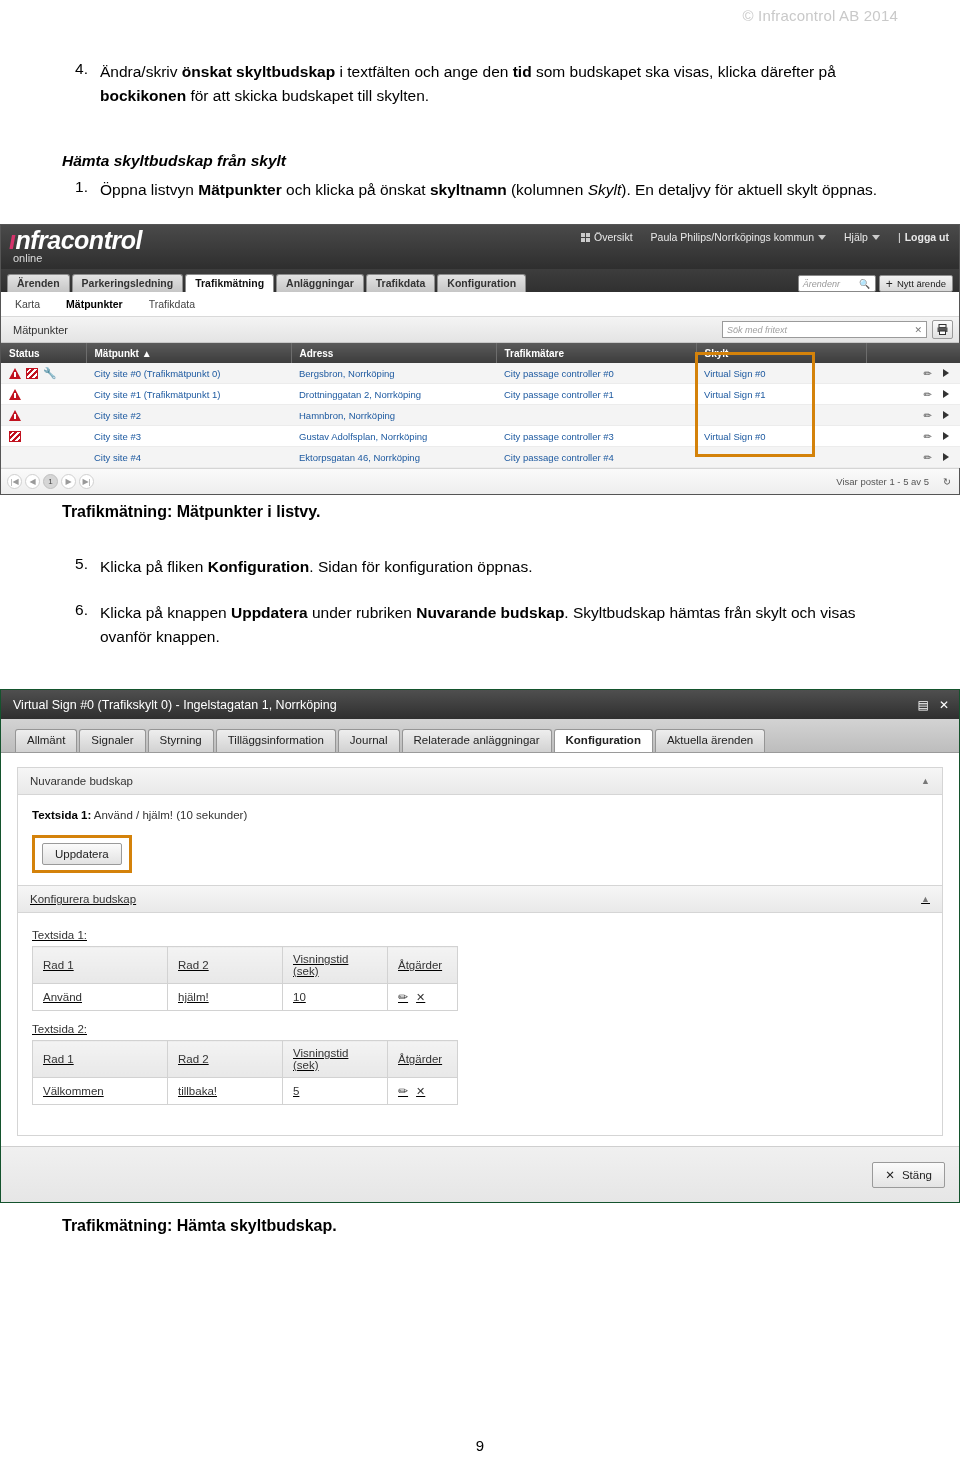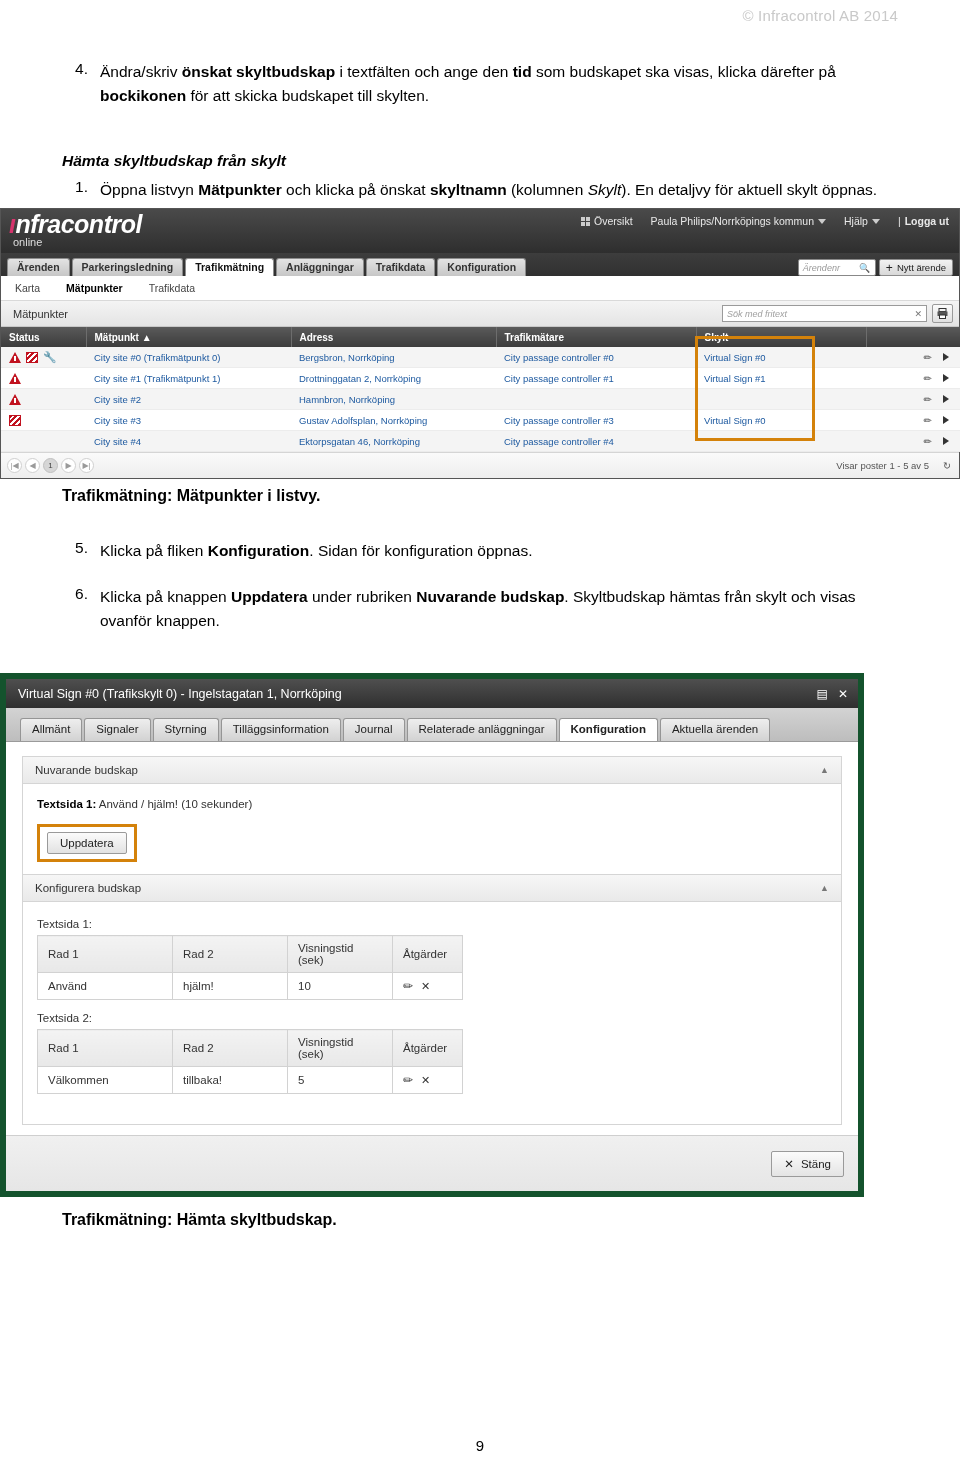--- a/index.html
+++ b/index.html
@@ -167,21 +167,21 @@
   .pg.cur { background:#d6d6d6; color:#444; border-color:#c0c0c0; }
   .ic-footer .info { font-size:9.5px; color:#555; display:flex; align-items:flex-start; gap:14px; }
 
   
   .hl-col {
     position:absolute; border:3px solid #d4820a; pointer-events:none;
   }
 
   
   .shot2 {
-    border:6px solid #14532d; width:864px; margin-left:-62px; background:#fff;
+    border:1px solid #14532d; width:960px; margin-left:-62px; background:#fff;
   }
   .dv-title {
     background: linear-gradient(#4f4f4f,#2f2f2f); color:#fff;
     height:29px; display:flex; align-items:center; justify-content:space-between;
     padding:0 10px 0 12px; font-size:12.5px;
   }
   .dv-title .icons { display:flex; align-items:center; gap:10px; font-size:12px; }
   .dv-tabs {
     background: linear-gradient(#d3d3d3,#bdbdbd);
     padding: 6px 0 0 14px; display:flex; align-items:flex-end; gap:2px;
@@ -250,21 +250,21 @@
     <div class="body" id="step4"><span>Ändra/skriv </span><b>önskat skyltbudskap</b><span> i textfälten och ange den </span><b>tid</b><span> som budskapet ska visas, klicka därefter på </span><b>bockikonen</b><span> för att skicka budskapet till skylten.</span></div>
   </div>
 
   <div class="section-head" style="margin-top:44px;">Hämta skyltbudskap från skylt</div>
 
   <div class="step">
     <div class="num">1.</div>
     <div class="body" id="step1"><span>Öppna listvyn </span><b>Mätpunkter</b><span> och klicka på önskat </span><b>skyltnamn</b><span> (kolumnen </span><i>Skylt</i><span>). En detaljvy för aktuell skylt öppnas.</span></div>
   </div>
 
-  <div style="position:relative; margin-top:6px;">
+  <div style="position:relative; margin-top:22px;">
     <div class="shot1">
 
       <div class="ic-topbar">
         <div class="ic-logo"><span class="dot">ı</span><span>nfracontrol</span></div>
         <div class="ic-logo-sub">online</div>
         <div class="ic-top-right">
           <div class="item">
             <span class="grid-ico"></span>
             <span>Översikt</span>
           </div>
@@ -496,21 +496,21 @@
         <div class="acc-body">
           <div class="msg-line">
             <b>Textsida 1:</b><span> Använd / hjälm! (10 sekunder)</span>
           </div>
           <div class="upd-wrap">
             <button class="upd-btn">Uppdatera</button>
           </div>
         </div>
       </div>
 
-      <div class="acc-outer" style="border-top:none;">
+      <div class="acc-outer" style="border-top:none;text-decoration:underline;">
         <div class="acc-head">
           <span>Konfigurera budskap</span>
           <span class="tri">▲</span>
         </div>
         <div class="acc-body" id="cfg-body" style="padding-bottom:18px;">
             <div class="ts-label">Textsida 1:</div>
             <table class="cfg">
               <thead>
                 <tr>
                   <th class="c1">Rad 1</th>

